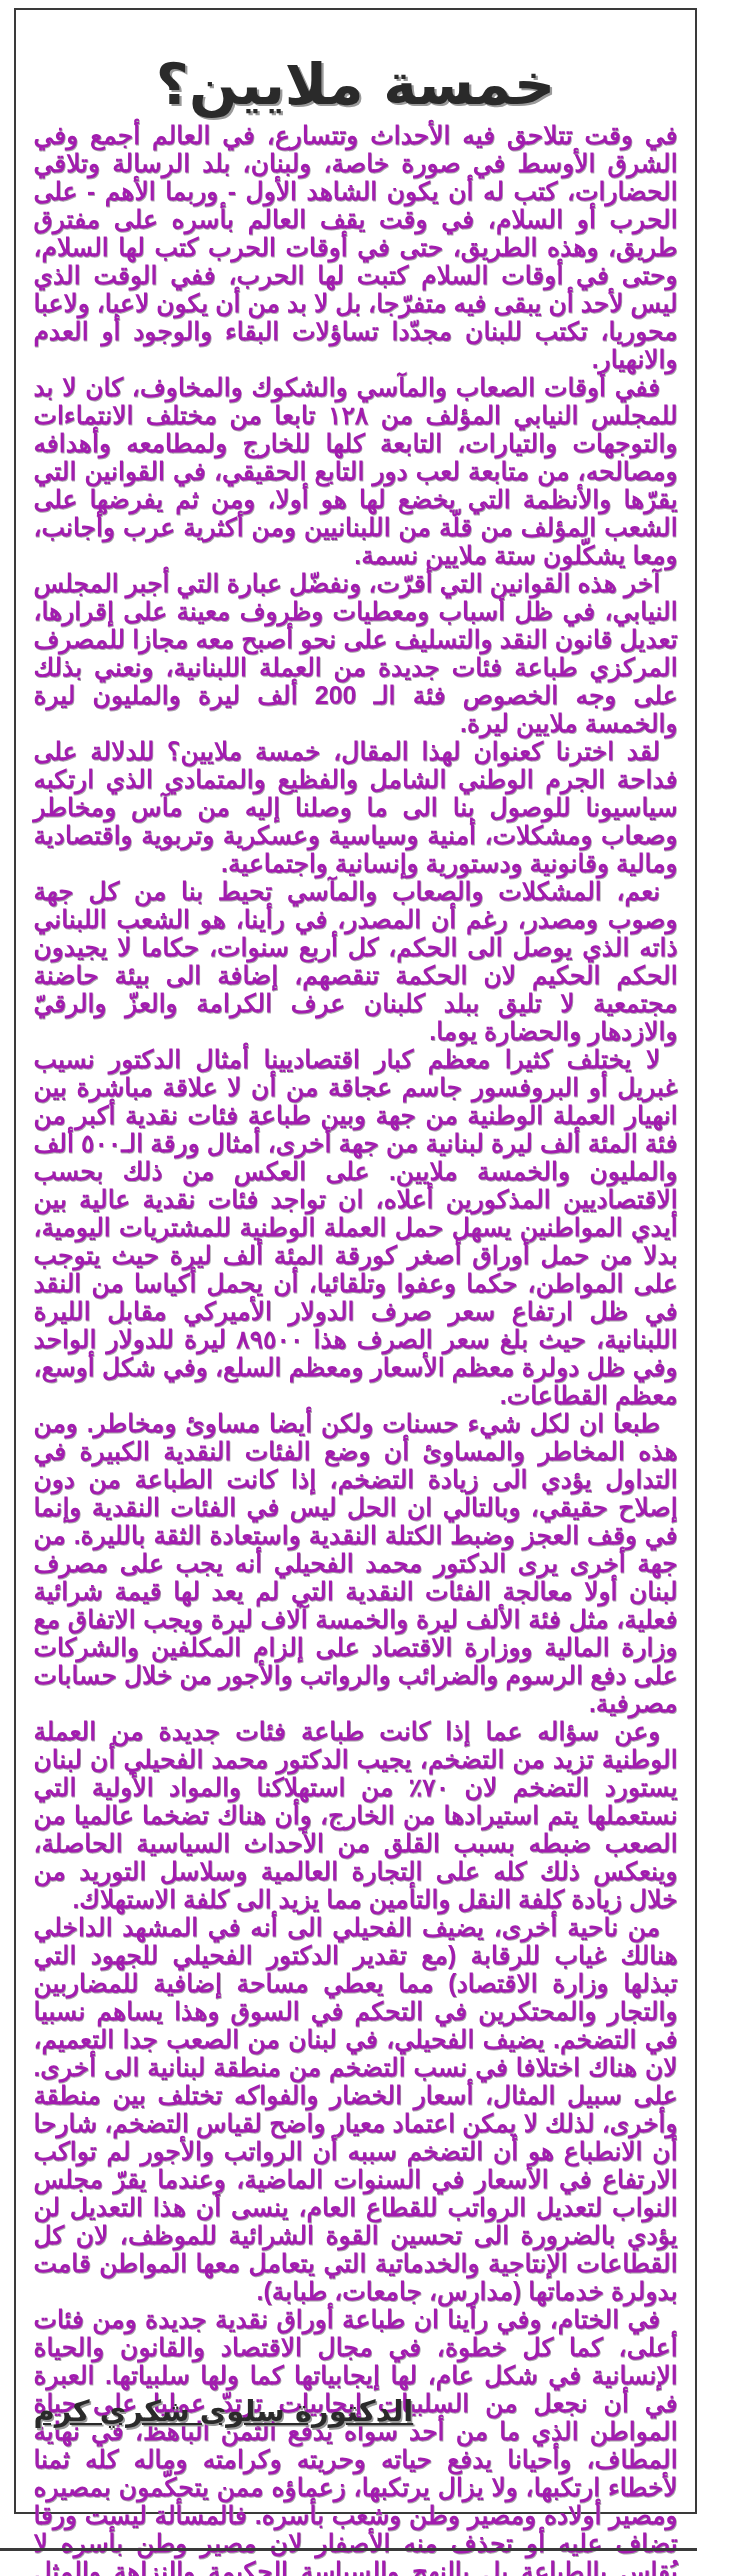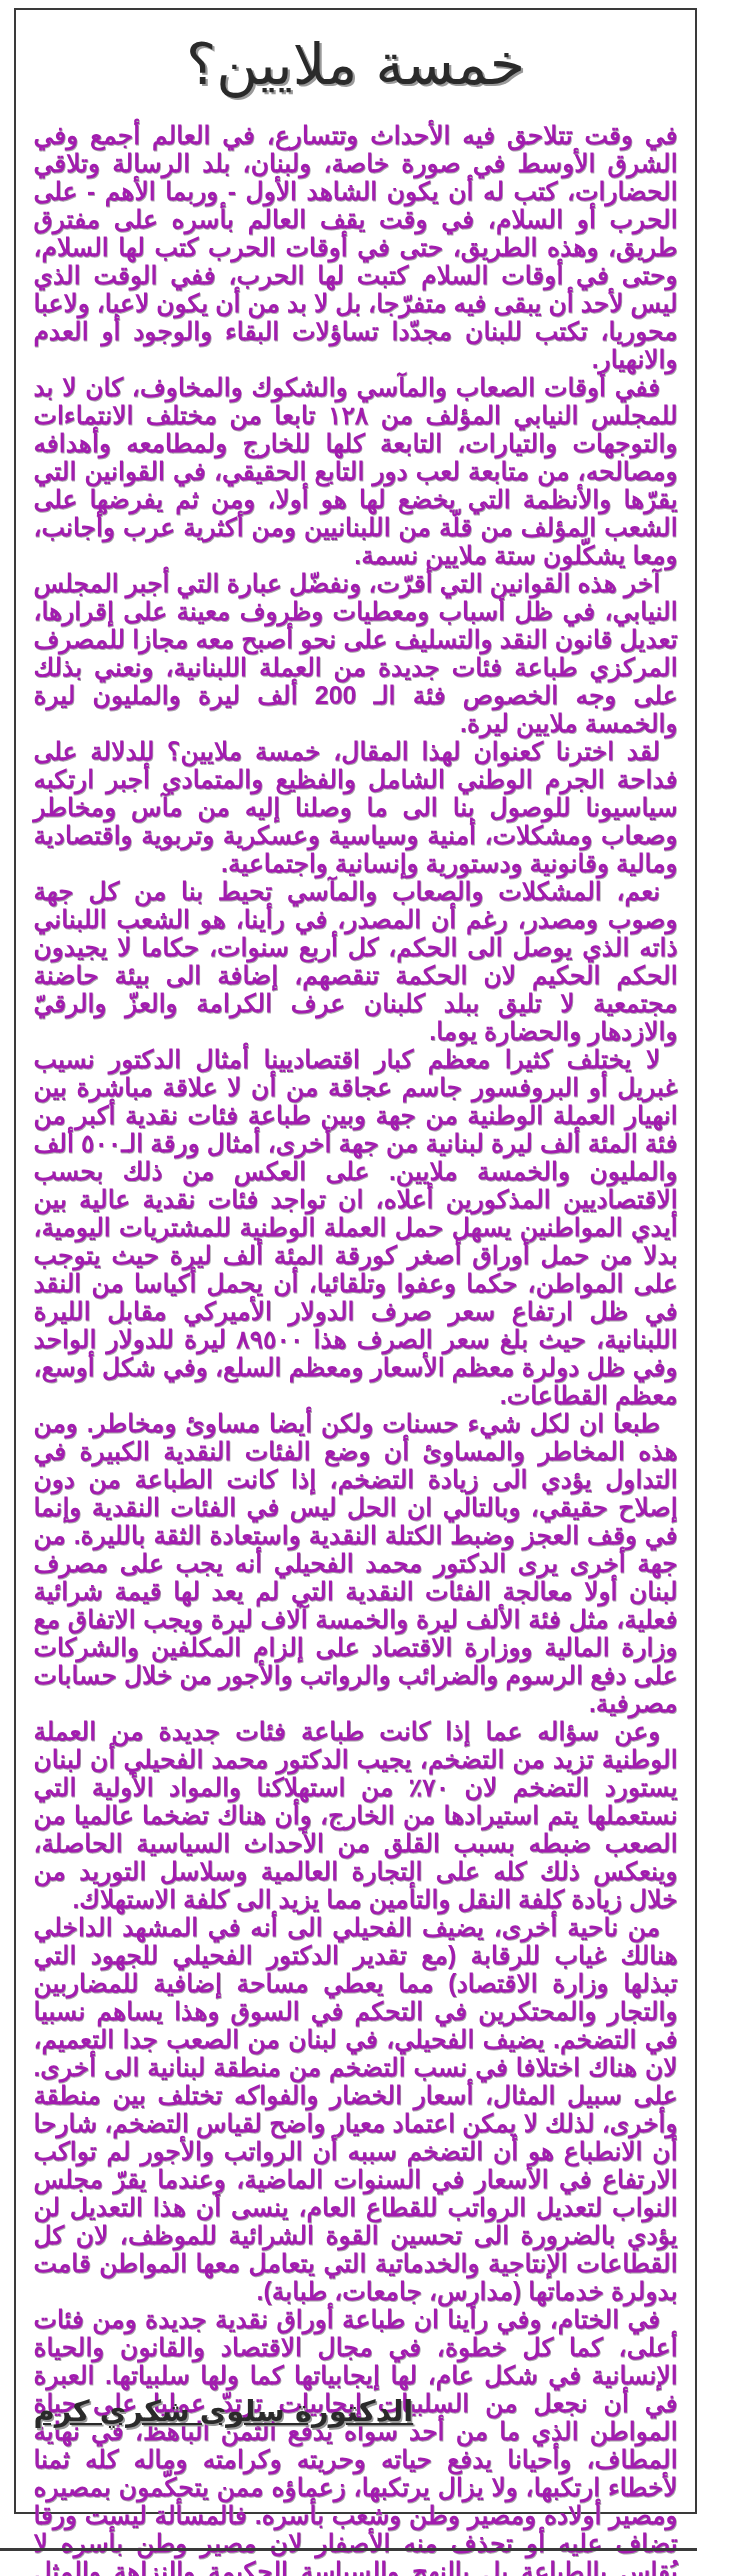--- a/index.html
+++ b/index.html
@@ -22,24 +22,24 @@
       width: 679px;
       height: 2502px;
       border: 2.2px solid #3a3a3a;
       background: #ffffff;
       box-sizing: content-box;
     }
     .title {
       position: absolute;
       left: 0;
       right: 0;
-      top: 14px;
+      top: 34px;
       text-align: center;
       font-family: "DejaVu Sans", sans-serif;
-      font-weight: normal;
+      font-weight: bold;
       font-size: 57px;
       line-height: 80px;
       color: #2a2a2a;
       text-shadow: 2.2px 2.2px 0 #9a9a9a;
       direction: rtl;
       margin: 0;
     }
     .body {
       position: absolute;
       left: 17.4px;
@@ -92,21 +92,21 @@
 </head>
 <body>
 
 <div class="frame">
   <h1 class="title">خمسة ملايين؟</h1>
 
   <div class="body">
     <p class="first">في وقت تتلاحق فيه الأحداث وتتسارع، في العالم أجمع وفي الشرق الأوسط في صورة خاصة، ولبنان، بلد الرسالة وتلاقي الحضارات، كتب له أن يكون الشاهد الأول - وربما الأهم - على الحرب أو السلام، في وقت يقف العالم بأسره على مفترق طريق، وهذه الطريق، حتى في أوقات الحرب كتب لها السلام، وحتى في أوقات السلام كتبت لها الحرب، ففي الوقت الذي ليس لأحد أن يبقى فيه متفرّجا، بل لا بد من أن يكون لاعبا، ولاعبا محوريا، تكتب للبنان مجدّدا تساؤلات البقاء والوجود أو العدم والانهيار.</p>
     <p>ففي أوقات الصعاب والمآسي والشكوك والمخاوف، كان لا بد للمجلس النيابي المؤلف من ١٢٨ تابعا من مختلف الانتماءات والتوجهات والتيارات، التابعة كلها للخارج ولمطامعه وأهدافه ومصالحه، من متابعة لعب دور التابع الحقيقي، في القوانين التي يقرّها والأنظمة التي يخضع لها هو أولا، ومن ثم يفرضها على الشعب المؤلف من قلّة من اللبنانيين ومن أكثرية عرب وأجانب، ومعا يشكّلون ستة ملايين نسمة.</p>
     <p>آخر هذه القوانين التي أقرّت، ونفضّل عبارة التي أجبر المجلس النيابي، في ظل أسباب ومعطيات وظروف معينة على إقرارها، تعديل قانون النقد والتسليف على نحو أصبح معه مجازا للمصرف المركزي طباعة فئات جديدة من العملة اللبنانية، ونعني بذلك على وجه الخصوص فئة الـ 200 ألف ليرة والمليون ليرة والخمسة ملايين ليرة.</p>
-    <p>لقد اخترنا كعنوان لهذا المقال، خمسة ملايين؟ للدلالة على فداحة الجرم الوطني الشامل والفظيع والمتمادي أجبر ارتكبه سياسيونا للوصول بنا الى ما وصلنا إليه من مآس ومخاطر وصعاب ومشكلات، أمنية وسياسية وعسكرية وتربوية واقتصادية ومالية وقانونية ودستورية وإنسانية واجتماعية.</p>
+    <p>لقد اخترنا كعنوان لهذا المقال، خمسة ملايين؟ للدلالة على فداحة الجرم الوطني الشامل والفظيع والمتمادي الذي ارتكبه سياسيونا للوصول بنا الى ما وصلنا إليه من مآس ومخاطر وصعاب ومشكلات، أمنية وسياسية وعسكرية وتربوية واقتصادية ومالية وقانونية ودستورية وإنسانية واجتماعية.</p>
     <p>نعم، المشكلات والصعاب والمآسي تحيط بنا من كل جهة وصوب ومصدر، رغم أن المصدر، في رأينا، هو الشعب اللبناني ذاته الذي يوصل الى الحكم، كل أربع سنوات، حكاما لا يجيدون الحكم الحكيم لان الحكمة تنقصهم، إضافة الى بيئة حاضنة مجتمعية لا تليق ببلد كلبنان عرف الكرامة والعزّ والرقيّ والازدهار والحضارة يوما.</p>
     <p>لا يختلف كثيرا معظم كبار اقتصاديينا أمثال الدكتور نسيب غبريل أو البروفسور جاسم عجاقة من أن لا علاقة مباشرة بين انهيار العملة الوطنية من جهة وبين طباعة فئات نقدية أكبر من فئة المئة ألف ليرة لبنانية من جهة أخرى، أمثال ورقة الـ٥٠٠ ألف والمليون والخمسة ملايين. على العكس من ذلك بحسب الاقتصاديين المذكورين أعلاه، ان تواجد فئات نقدية عالية بين أيدي المواطنين يسهل حمل العملة الوطنية للمشتريات اليومية، بدلا من حمل أوراق أصغر كورقة المئة ألف ليرة حيث يتوجب على المواطن، حكما وعفوا وتلقائيا، أن يحمل أكياسا من النقد في ظل ارتفاع سعر صرف الدولار الأميركي مقابل الليرة اللبنانية، حيث بلغ سعر الصرف هذا ٨٩٥٠٠ ليرة للدولار الواحد وفي ظل دولرة معظم الأسعار ومعظم السلع، وفي شكل أوسع، معظم القطاعات.</p>
     <p>طبعا ان لكل شيء حسنات ولكن أيضا مساوئ ومخاطر. ومن هذه المخاطر والمساوئ أن وضع الفئات النقدية الكبيرة في التداول يؤدي الى زيادة التضخم، إذا كانت الطباعة من دون إصلاح حقيقي، وبالتالي ان الحل ليس في الفئات النقدية وإنما في وقف العجز وضبط الكتلة النقدية واستعادة الثقة بالليرة. من جهة أخرى يرى الدكتور محمد الفحيلي أنه يجب على مصرف لبنان أولا معالجة الفئات النقدية التي لم يعد لها قيمة شرائية فعلية، مثل فئة الألف ليرة والخمسة آلاف ليرة ويجب الاتفاق مع وزارة المالية ووزارة الاقتصاد على إلزام المكلفين والشركات على دفع الرسوم والضرائب والرواتب والأجور من خلال حسابات مصرفية.</p>
     <p>وعن سؤاله عما إذا كانت طباعة فئات جديدة من العملة الوطنية تزيد من التضخم، يجيب الدكتور محمد الفحيلي أن لبنان يستورد التضخم لان ٧٠٪ من استهلاكنا والمواد الأولية التي نستعملها يتم استيرادها من الخارج، وأن هناك تضخما عالميا من الصعب ضبطه بسبب القلق من الأحداث السياسية الحاصلة، وينعكس ذلك كله على التجارة العالمية وسلاسل التوريد من خلال زيادة كلفة النقل والتأمين مما يزيد الى كلفة الاستهلاك.</p>
     <p>من ناحية أخرى، يضيف الفحيلي الى أنه في المشهد الداخلي هنالك غياب للرقابة (مع تقدير الدكتور الفحيلي للجهود التي تبذلها وزارة الاقتصاد) مما يعطي مساحة إضافية للمضاربين والتجار والمحتكرين في التحكم في السوق وهذا يساهم نسبيا في التضخم. يضيف الفحيلي، في لبنان من الصعب جدا التعميم، لان هناك اختلافا في نسب التضخم من منطقة لبنانية الى أخرى. على سبيل المثال، أسعار الخضار والفواكه تختلف بين منطقة وأخرى، لذلك لا يمكن اعتماد معيار واضح لقياس التضخم، شارحا أن الانطباع هو أن التضخم سببه أن الرواتب والأجور لم تواكب الارتفاع في الأسعار في السنوات الماضية، وعندما يقرّ مجلس النواب لتعديل الرواتب للقطاع العام، ينسى أن هذا التعديل لن يؤدي بالضرورة الى تحسين القوة الشرائية للموظف، لان كل القطاعات الإنتاجية والخدماتية التي يتعامل معها المواطن قامت بدولرة خدماتها (مدارس، جامعات، طبابة).</p>
     <p>في الختام، وفي رأينا ان طباعة أوراق نقدية جديدة ومن فئات أعلى، كما كل خطوة، في مجال الاقتصاد والقانون والحياة الإنسانية في شكل عام، لها إيجابياتها كما ولها سلبياتها. العبرة في أن نجعل من السلبيات إيجابيات ترتدّ عمليا على حياة المواطن الذي ما من أحد سواه يدفع الثمن الباهظ، في نهاية المطاف، وأحيانا يدفع حياته وحريته وكرامته وماله كله ثمنا لأخطاء ارتكبها، ولا يزال يرتكبها، زعماؤه ممن يتحكّمون بمصيره ومصير أولاده ومصير وطن وشعب بأسره. فالمسألة ليست ورقا تضاف عليه أو تحذف منه الأصفار لان مصير وطن بأسره لا يُقاس بالطباعة بل بالنهج والسياسة الحكيمة والنزاهة والمثل العليا والأخلاق الحميدة والمبادئ التي تدار بها الأوطان ويحتكم إليها الحكام أنفسهم.</p>
   </div>
 
   <div class="signatures">
     <div>الدكتورة سلوى شكري كرم</div>

